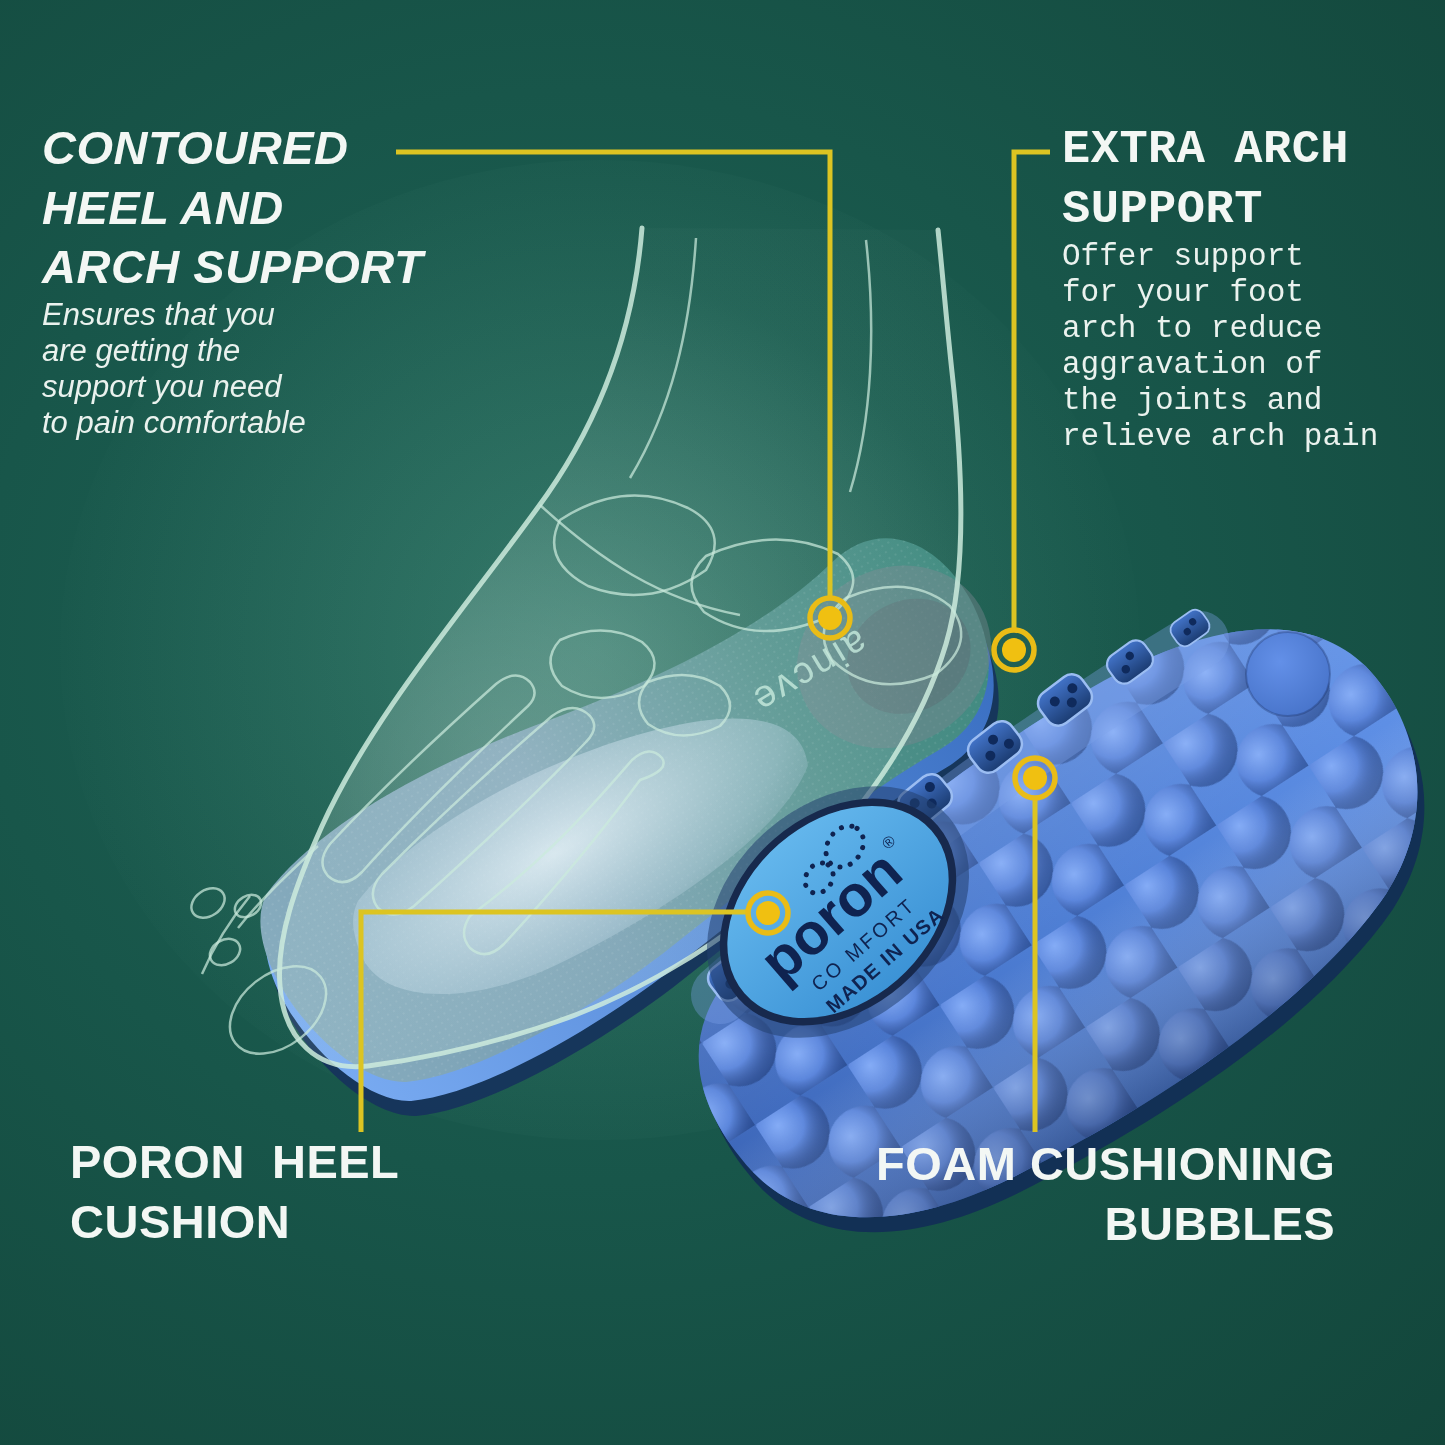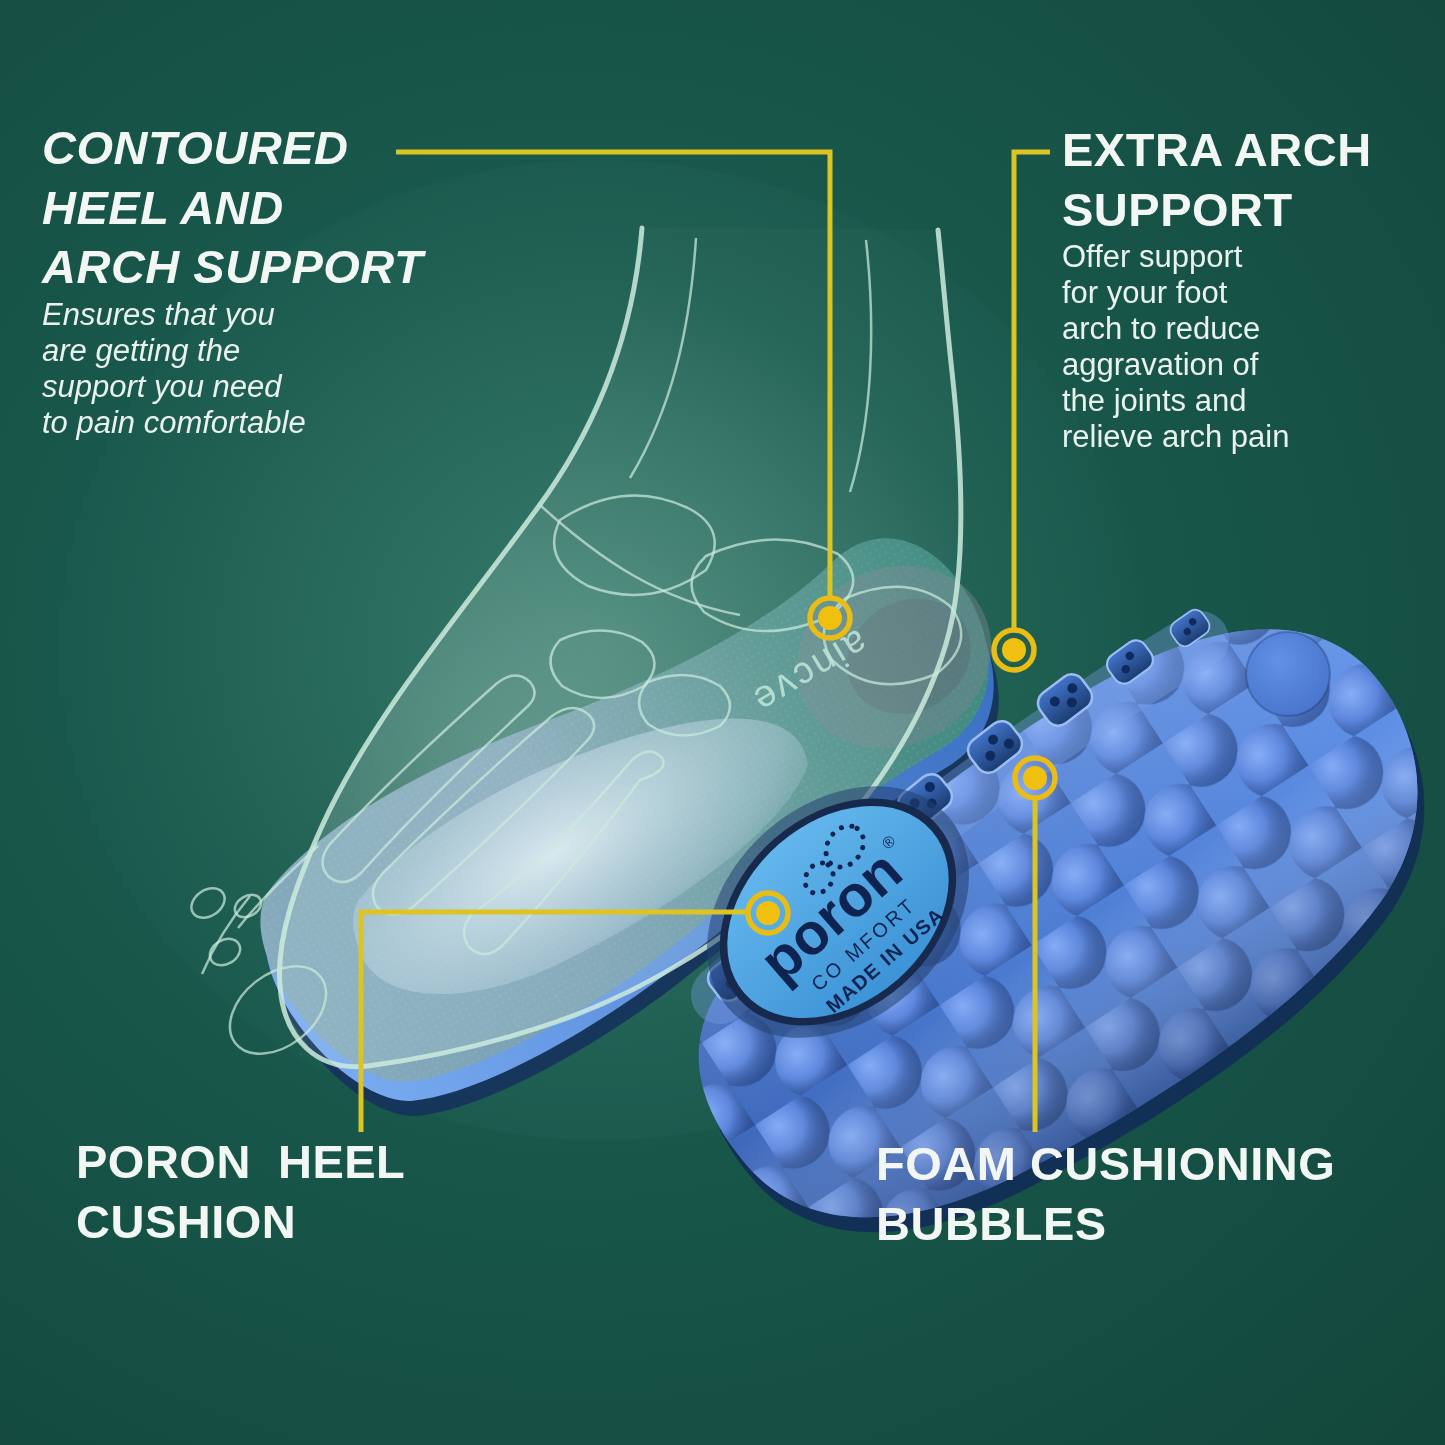--- a/index.html
+++ b/index.html
@@ -13,23 +13,23 @@
   .callout{position:absolute;color:#f3f7f4;}
   .callout h2{
     margin:0;font-size:47px;font-weight:bold;line-height:1.27;
     letter-spacing:.5px;white-space:pre-wrap;
   }
   .callout p{
     margin:0 0 0 0;font-size:31px;font-weight:normal;line-height:1.16;
     color:#eaf2ee;white-space:pre-wrap;
   }
   .tl{left:42px;top:118px;font-style:italic;}
-  .tr{left:1062px;top:120px;}
-  .bl{left:76px;top:1132px;}
-  .br{left:876px;top:1134px;}
+  .tr{left:1062px;top:120px;font-family:Liberation Mono, monospace;}
+  .bl{left:70px;top:1132px;}
+  .br{left:876px;top:1134px;text-align:right;}
 </style>
 </head>
 <body>
 
 <div class="stage">
 
   <svg class="art" viewBox="0 0 1445 1445">
     <defs>
       <path id="insoleTopShape" d="M -5,-115 C 75,-148 205,-142 335,-117 C 465,-93 575,-90 650,-108 C 718,-124 752,-68 750,-8 C 748,60 710,108 648,108 C 538,106 415,127 305,140 C 195,152 75,146 18,118 C -42,85 -65,-78 -5,-115 Z"></path>
       <path id="insoleBottomShape" d="M -30,20 C -38,-62 -8,-120 65,-140 C 195,-175 360,-188 505,-184 C 640,-180 742,-140 762,-52 C 776,20 748,108 655,150 C 525,204 330,200 185,184 C 65,170 -22,116 -30,20 Z"></path>

